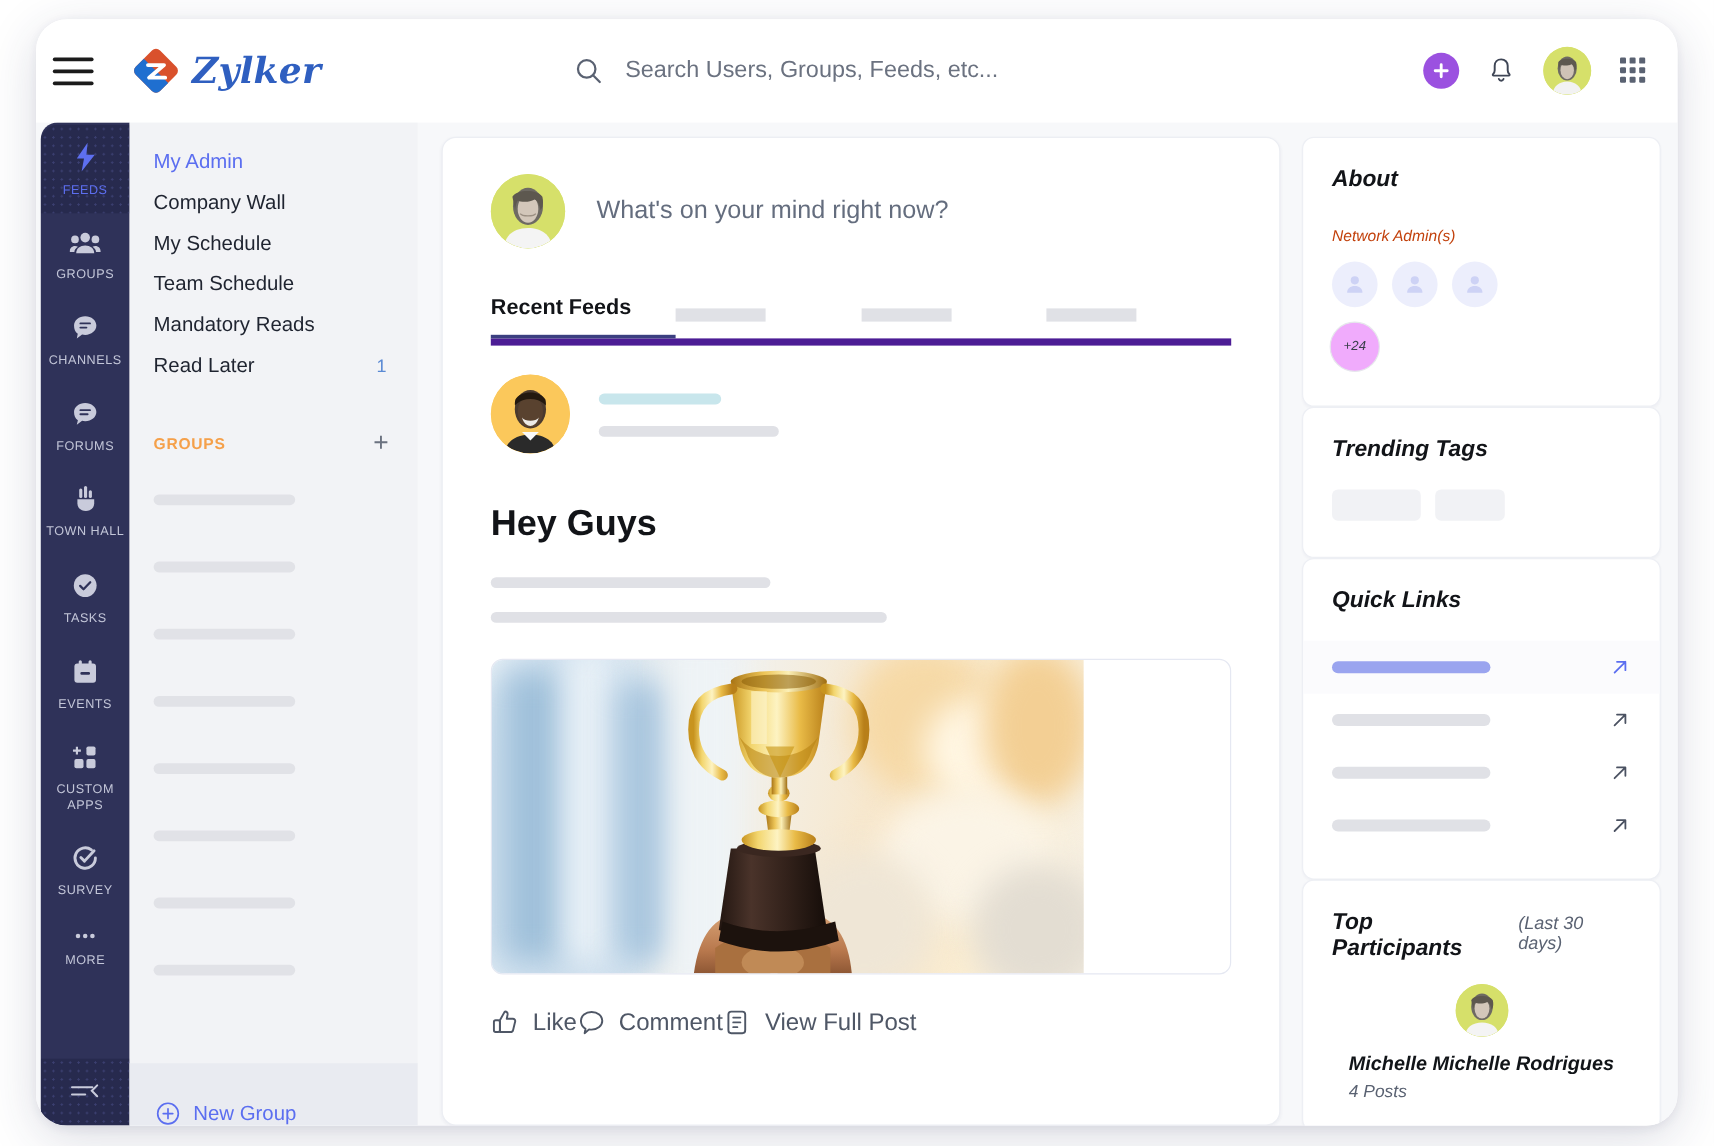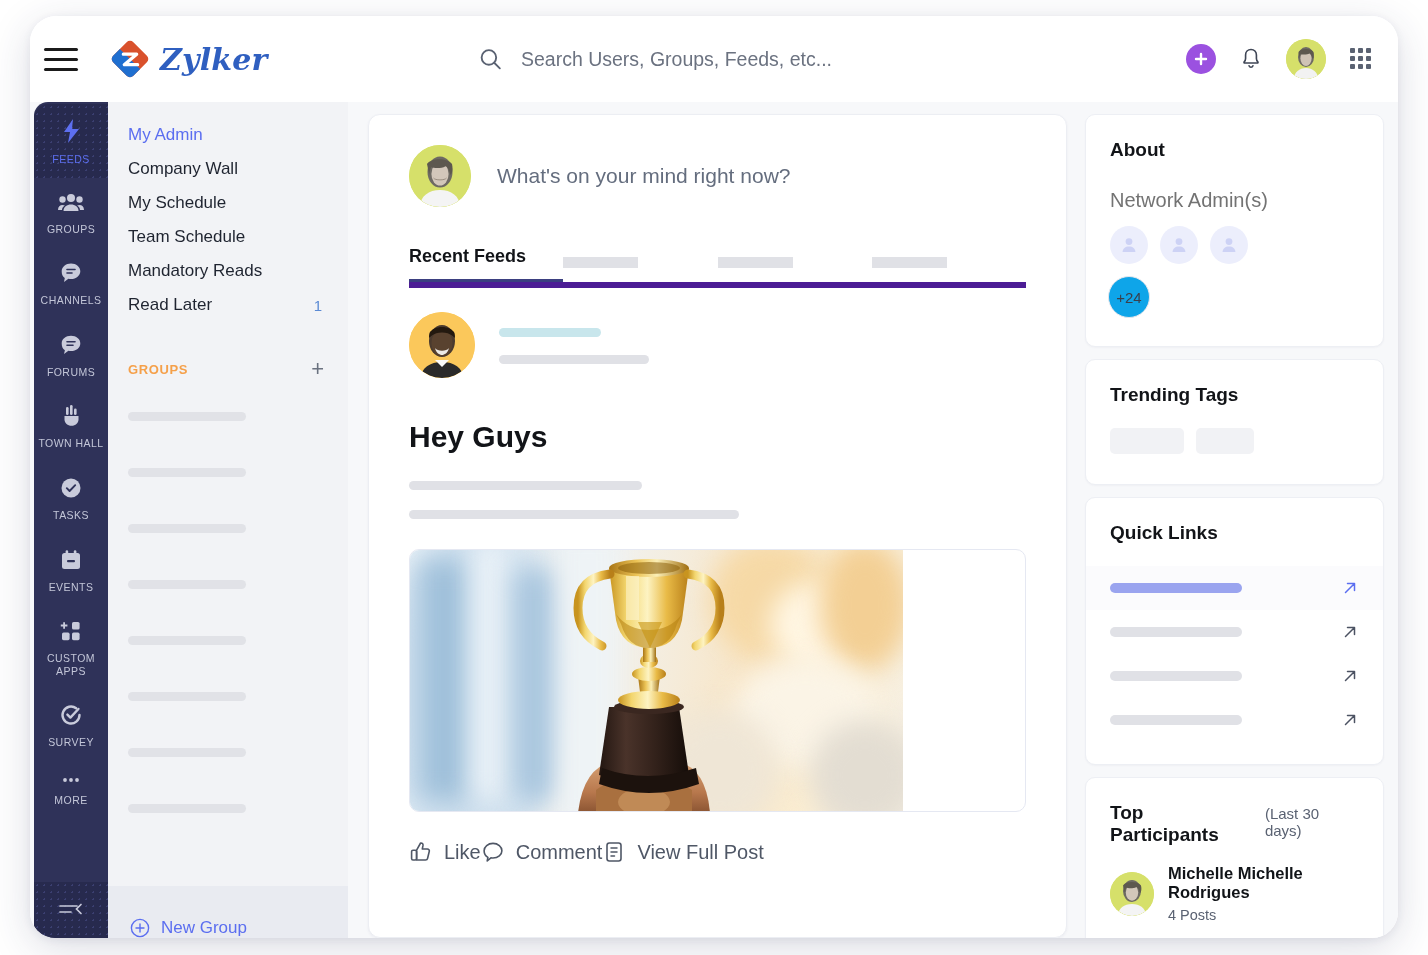--- a/index.html
+++ b/index.html
@@ -260,50 +260,51 @@
   }
   .action {
     display: flex; align-items: center; gap: 11px;
     font-size: 20px; color: #4f5766; cursor: pointer;
   }
 
   
   .right {
     width: 313px; flex: 0 0 313px;
     padding: 12px 14px 0 0;
-    display: flex; flex-direction: column; gap: 12px;
+    display: flex; flex-direction: column; 
     background: transparent;
+    font-style: italic;
   }
   .rcard {
     background: #fff;
     border: 1px solid #edeff4;
     border-radius: 10px;
     box-shadow: 0 1px 2px rgba(40,45,90,.04);
   }
   .rcard-title {
     font-size: 19px; font-weight: bold; color: #121418;
     padding: 24px 24px 0 24px;
   }
   .rcard-sub {
-    font-size: 20px; color: #737373;
+    font-size: 13px; color: #c2410c;
     padding: 28px 24px 0 24px;
   }
   .admins {
     display: flex; gap: 12px; padding: 14px 24px 0 24px;
   }
   .admin-av {
     width: 38px; height: 38px; border-radius: 50%;
     background: #eceefc;
     display: flex; align-items: center; justify-content: center;
   }
   .more-count {
     width: 42px; height: 42px; border-radius: 50%;
-    background: #0ea5e9; border: 1px solid #e6e7ec;
+    background: #f0abfc; border: 1px solid #e6e7ec;
     display: flex; align-items: center; justify-content: center;
-    font-size: 15px; color: #3a3f4b;
+    font-size: 11px; color: #3a3f4b;
     margin: 12px 24px 28px 22px;
     cursor: pointer;
   }
 
   .tags { display: flex; gap: 12px; padding: 22px 24px 30px 24px; }
   .tag-ph { width: 74px; height: 26px; border-radius: 5px; background: #f1f2f5; cursor: pointer; }
 
   .qlinks { padding: 22px 0 22px 0; }
   .qlink {
     display: flex; align-items: center; justify-content: space-between;
@@ -312,20 +313,21 @@
   }
   .qlink.active { background: #fbfbfd; }
   .qlink-bar { height: 10px; width: 132px; border-radius: 5px; background: #e0e1e6; }
   .qlink.active .qlink-bar { background: #9aa4ef; }
   .qlink-arrow { color: #4b5262; display: flex; }
   .qlink.active .qlink-arrow { color: #5b6ef0; }
 
   .participant {
     display: flex; align-items: center; gap: 14px;
     padding: 18px 24px 24px 24px;
+    flex-direction: column;
   }
   .p-avatar {
     width: 44px; height: 44px; border-radius: 50%;
     background: #d6e06a; overflow: hidden; flex: 0 0 44px;
     position: relative;
   }
   .p-name { font-size: 16.5px; font-weight: bold; color: #111418; }
   .p-posts { font-size: 14.5px; color: #5a6272; margin-top: 5px; }
   .title-row { display: flex; align-items: baseline; gap: 9px; padding: 24px 24px 0 24px; }
   .title-row .rcard-title { padding: 0; }

